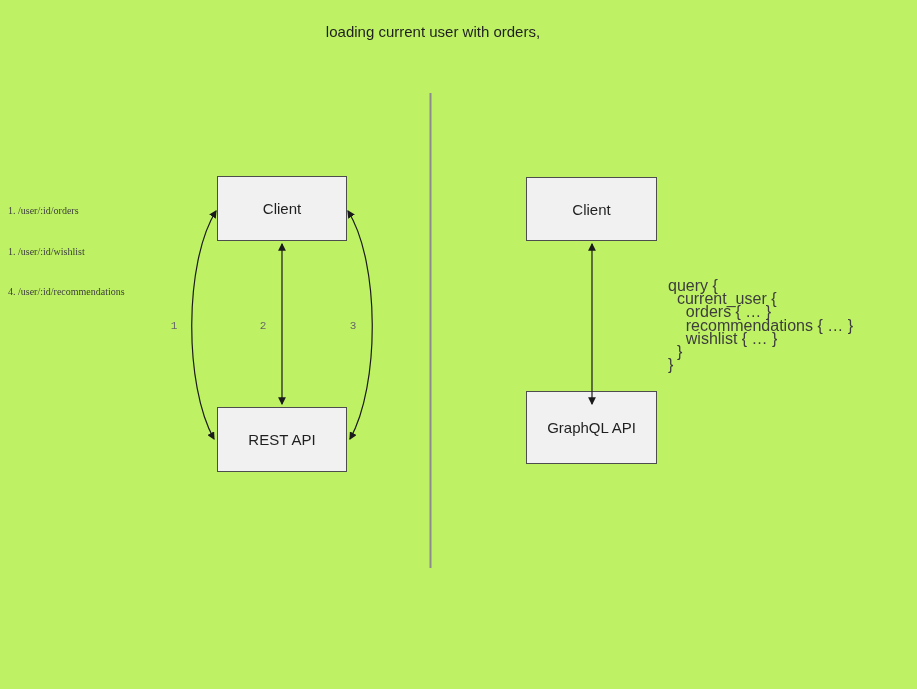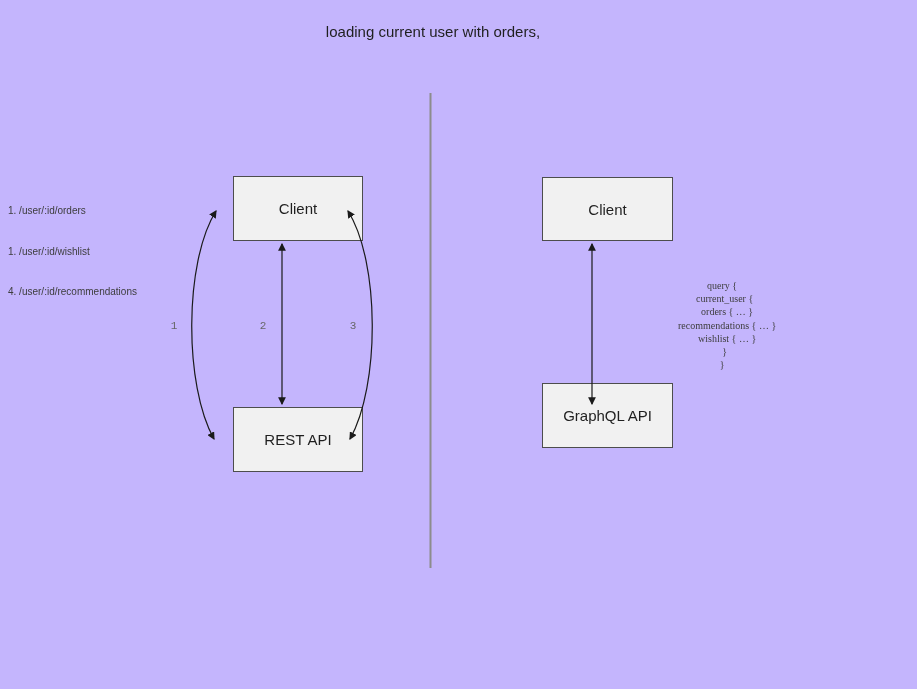--- a/index.html
+++ b/index.html
@@ -1,20 +1,20 @@
 <!DOCTYPE html>
 <html><head>
 <meta charset="utf-8">
 <style>
   html, body { margin: 0; padding: 0; background: #ffffff; }
   .canvas {
     position: relative;
     width: 917px;
     height: 689px;
-    background: #c4b5fd;
+    background: #bef264;
     overflow: hidden;
     font-family: "Liberation Sans", sans-serif;
   }
   .title {
     position: absolute;
     left: 173px;
     top: 22px;
     width: 520px;
     text-align: center;
     font-size: 15px;
@@ -24,58 +24,56 @@
   .box {
     position: absolute;
     background: #f1f1f1;
     border: 1.5px solid #4d4d4d;
     display: flex;
     align-items: center;
     justify-content: center;
     font-size: 15px;
     color: #1f1f1f;
     box-sizing: border-box;
-    margin-left: 16px;
   }
   .box-client-left  { left: 217px; top: 176px; width: 130px; height: 65px; }
   .box-rest-api     { left: 217px; top: 407px; width: 130px; height: 65px; }
   .box-client-right { left: 526px; top: 177px; width: 131px; height: 64px; }
-  .box-graphql-api  { left: 526px; top: 383px; width: 131px; height: 65px; }
+  .box-graphql-api  { left: 526px; top: 391px; width: 131px; height: 73px; }
 
   .endpoints {
     position: absolute;
     left: 8px;
     top: 177px;
-    font-family: Liberation Sans, sans-serif;
+    font-family: Liberation Serif, serif;
     font-size: 10px;
     line-height: 13.5px;
     color: #3d3d3d;
     white-space: pre;
   }
   .arrow-label {
     position: absolute;
     transform: translate(-50%, -50%);
     font-family: "Liberation Mono", monospace;
     font-size: 11px;
     color: #666666;
   }
   .label-1 { left: 174px; top: 326px; }
   .label-2 { left: 263px; top: 326px; }
   .label-3 { left: 353px; top: 326px; }
 
   .query-code {
     position: absolute;
     left: 668px;
     top: 279px;
-    font-family: Liberation Serif, serif;
-    font-size: 10px;
+    font-family: Liberation Sans, sans-serif;
+    font-size: 16px;
     line-height: 13.2px;
     color: #3d3d3d;
     white-space: pre;
-    text-align: center;
   }
   svg.overlay {
     position: absolute;
     left: 0; top: 0;
     pointer-events: none;
   }
 </style>
 </head>
 <body>
 

